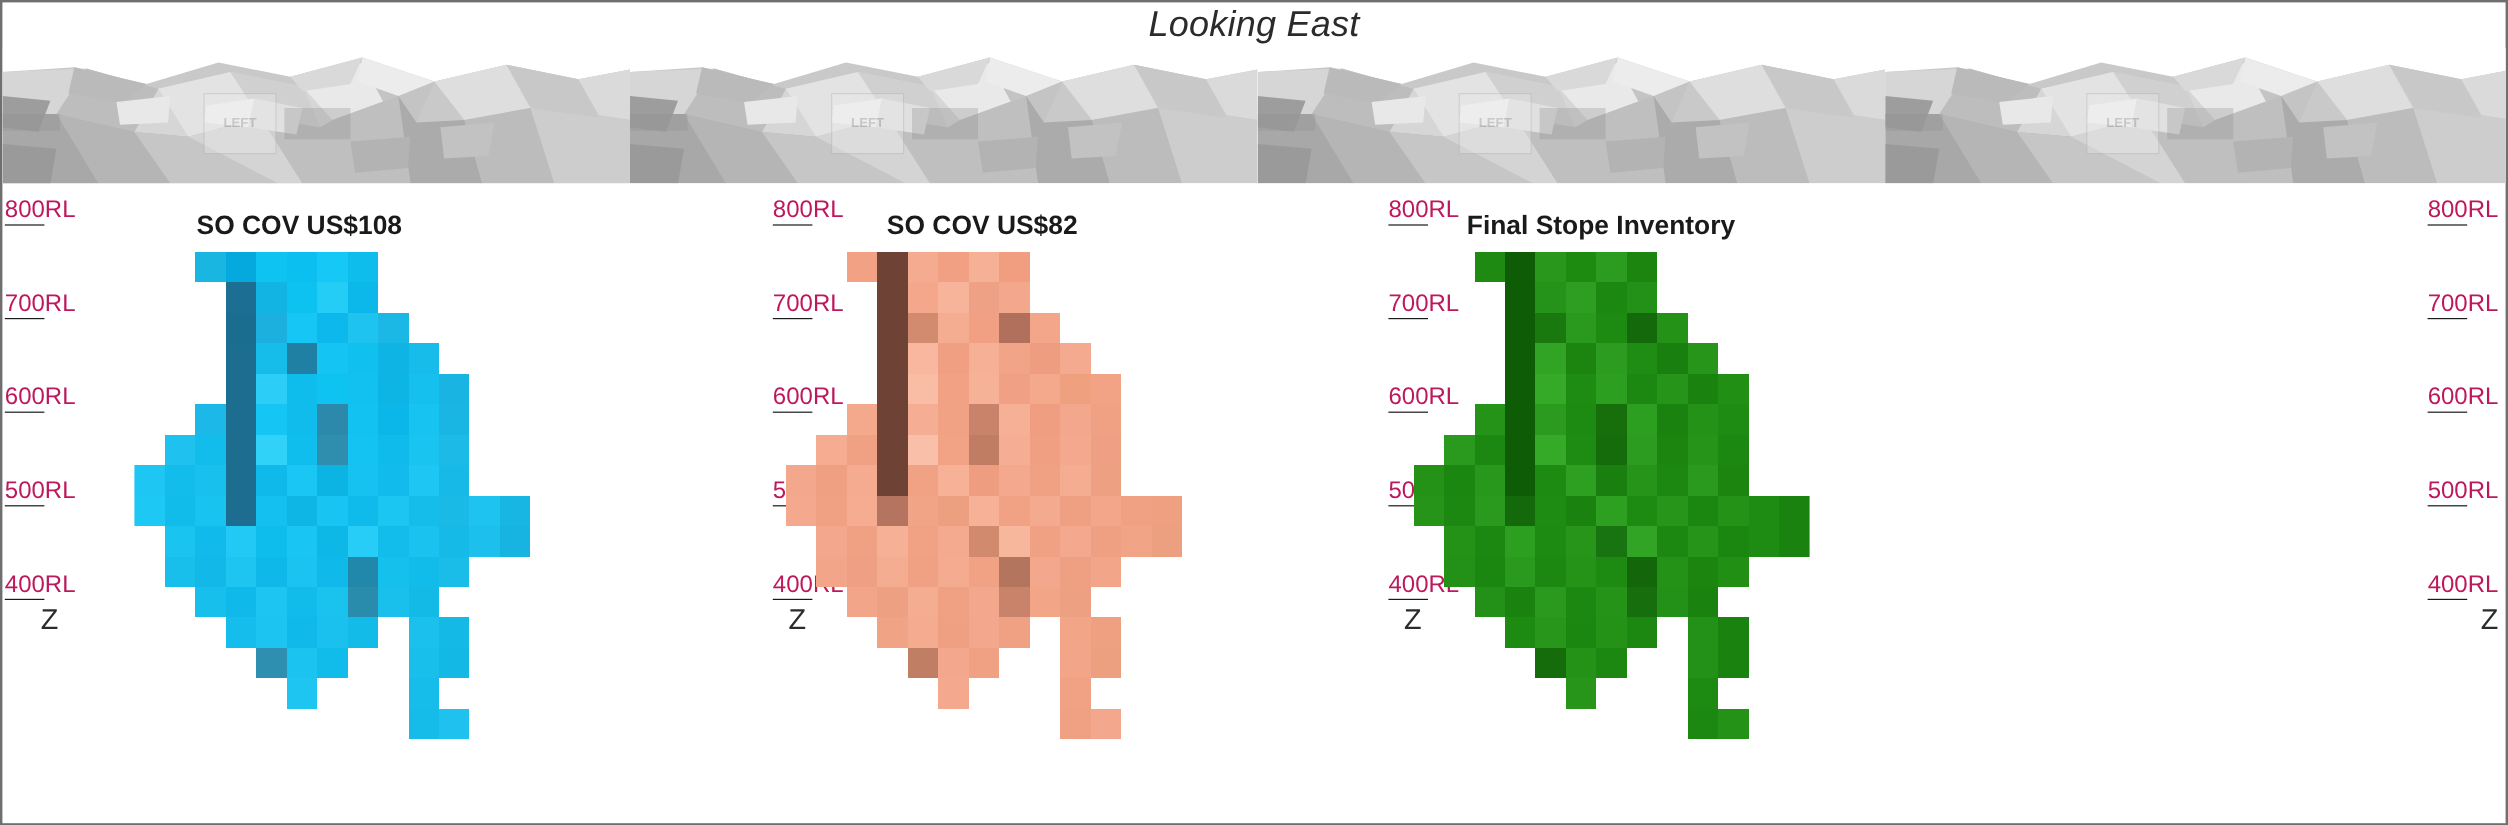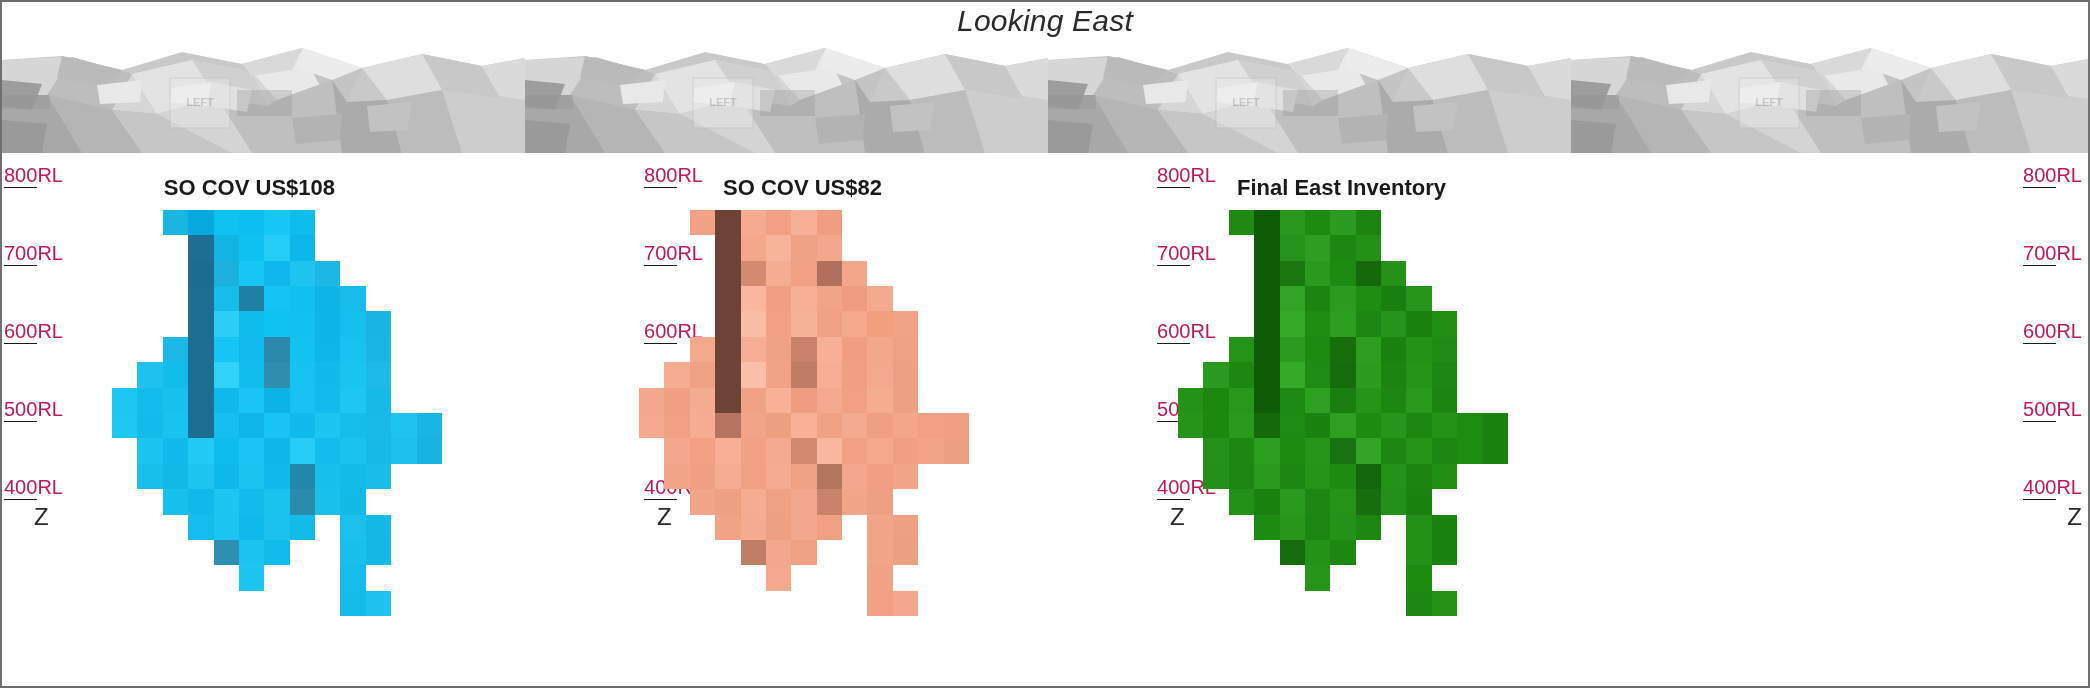--- a/index.html
+++ b/index.html
@@ -453,21 +453,21 @@
 
     <div class="rl-col align-right" style="left:567px;">
       <div class="rl-label" style="top:11px;"><span class="num">800</span>RL</div>
       <div class="rl-label" style="top:89px;"><span class="num">700</span>RL</div>
       <div class="rl-label" style="top:167px;"><span class="num">600</span>RL</div>
       <div class="rl-label" style="top:245px;"><span class="num">500</span>RL</div>
       <div class="rl-label" style="top:323px;"><span class="num">400</span>RL</div>
       <div class="z-label" style="left:88px; top:350px;">Z</div>
     </div>
 
-    <div class="panel" style="left:507px;">
+    <div class="panel" style="left:523px;">
       <div class="panel-title mid-off">SO COV US$82</div>
       <div class="stope-wrap" style="left:130px; top:50px;">
         <svg class="stope-svg" viewBox="0 0 312 384" preserveAspectRatio="xMidYMid meet">
           <g shape-rendering="crispEdges">
             <rect x="48" y="0" width="24" height="24" fill="#f3a184"></rect>
               <rect x="72" y="0" width="24" height="24" fill="#6e4235"></rect>
             <rect x="96" y="0" width="24" height="24" fill="#f5ab90"></rect>
               <rect x="120" y="0" width="24" height="24" fill="#f2a083"></rect>
             <rect x="144" y="0" width="24" height="24" fill="#f6b096"></rect>
               <rect x="168" y="0" width="24" height="24" fill="#f09d80"></rect>
@@ -594,21 +594,21 @@
     <div class="rl-col align-right" style="left:1080px;">
       <div class="rl-label" style="top:11px;"><span class="num">800</span>RL</div>
       <div class="rl-label" style="top:89px;"><span class="num">700</span>RL</div>
       <div class="rl-label" style="top:167px;"><span class="num">600</span>RL</div>
       <div class="rl-label" style="top:245px;"><span class="num">500</span>RL</div>
       <div class="rl-label" style="top:323px;"><span class="num">400</span>RL</div>
       <div class="z-label" style="left:88px; top:350px;">Z</div>
     </div>
 
     <div class="panel" style="left:1046px;">
-      <div class="panel-title right-off">Final East Inventory</div>
+      <div class="panel-title right-off">Final Stope Inventory</div>
       <div class="stope-wrap" style="left:130px; top:50px;">
         <svg class="stope-svg" viewBox="0 0 312 384" preserveAspectRatio="xMidYMid meet">
           <g shape-rendering="crispEdges">
             <rect x="48" y="0" width="24" height="24" fill="#1f8a12"></rect>
               <rect x="72" y="0" width="24" height="24" fill="#0f5c06"></rect>
             <rect x="96" y="0" width="24" height="24" fill="#28971c"></rect>
               <rect x="120" y="0" width="24" height="24" fill="#1d8a10"></rect>
             <rect x="144" y="0" width="24" height="24" fill="#2b9c1f"></rect>
               <rect x="168" y="0" width="24" height="24" fill="#1b8510"></rect>
             <rect x="72" y="24" width="24" height="24" fill="#0f5c06"></rect>

